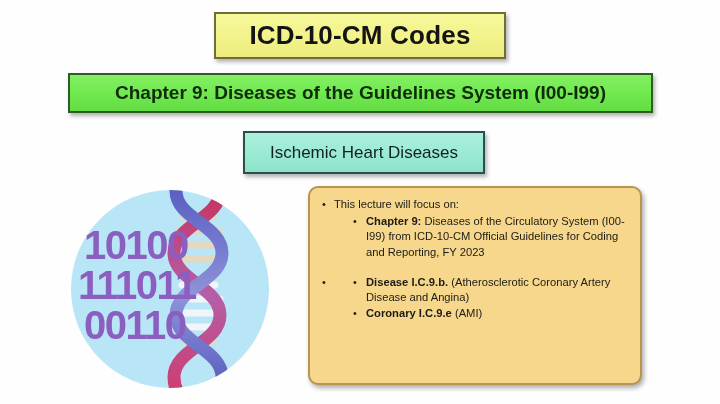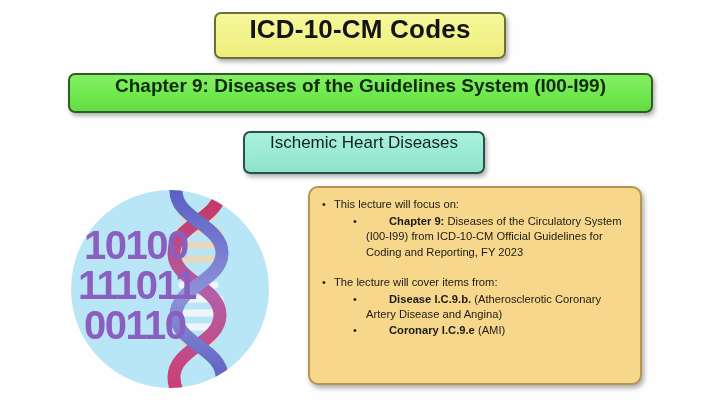--- a/index.html
+++ b/index.html
@@ -20,22 +20,23 @@
     position: absolute;
     inset: 0;
     background: #fefefe;
   }
 
   
   .banner {
     position: absolute;
     box-sizing: border-box;
     display: flex;
+    align-items: center;
     justify-content: center;
-    border-radius: 7px;
+    border-radius: 0;
     text-align: center;
     white-space: nowrap;
     color: #141414;
     box-shadow: 2px 3px 4px rgba(0,0,0,0.30);
   }
 
   #title-banner {
     left: 214px;
     top: 12px;
     width: 292px;
@@ -131,21 +132,21 @@
     line-height: 15.2px;
     color: #1b1b17;
   }
   ul.lvl2 > li > .bullet-dot {
     position: absolute;
     left: 3px;
     top: 0px;
     font-size: 11px;
     line-height: 15.2px;
   }
-  .bold-lead { font-weight: 700; margin-left: 23px; }
+  .bold-lead { font-weight: 700; }
   .gap { height: 11px; }
 </style>
 </head>
 <body>
 
 <div class="slide">
 
   <div class="banner" id="title-banner">
     <span>ICD-10-CM Codes</span>
   </div>
@@ -226,21 +227,20 @@
             <span class="bullet-dot">•</span>
             <span class="bold-lead">Chapter 9:</span><span> Diseases of the Circulatory System (I00-I99) from ICD-10-CM Official Guidelines for Coding and Reporting, FY 2023</span>
           </li>
         </ul>
       </li>
 
       <li class="gap"></li>
 
       <li>
         <span class="bullet-dot">•</span>
-        <span>The lecture will cover items from:</span>
         <ul class="lvl2">
           <li>
             <span class="bullet-dot">•</span>
             <span class="bold-lead">Disease I.C.9.b.</span><span> (Atherosclerotic Coronary Artery Disease and Angina)</span>
           </li>
           <li>
             <span class="bullet-dot">•</span>
             <span class="bold-lead">Coronary I.C.9.e</span><span> (AMI)</span>
           </li>
         </ul>

